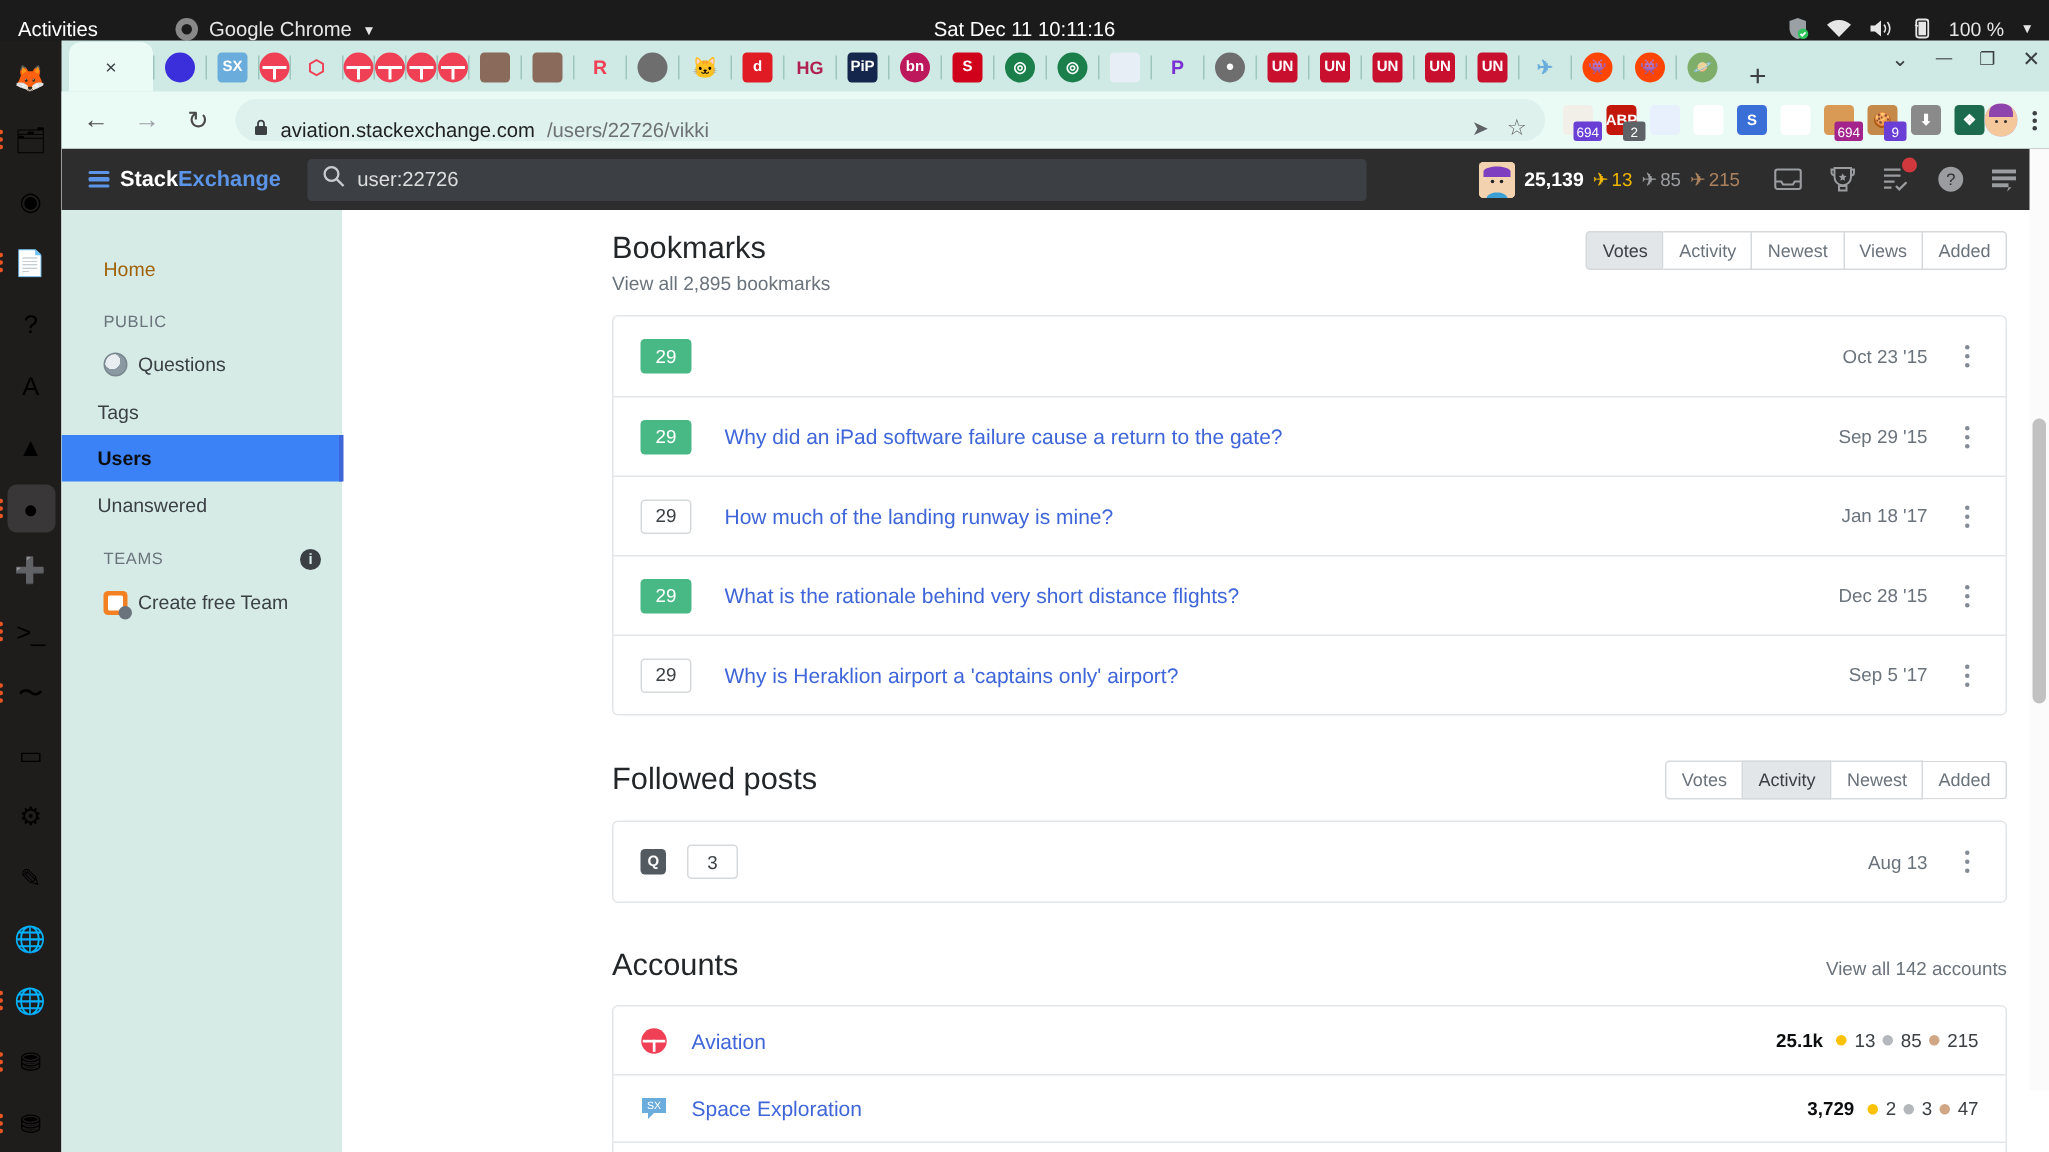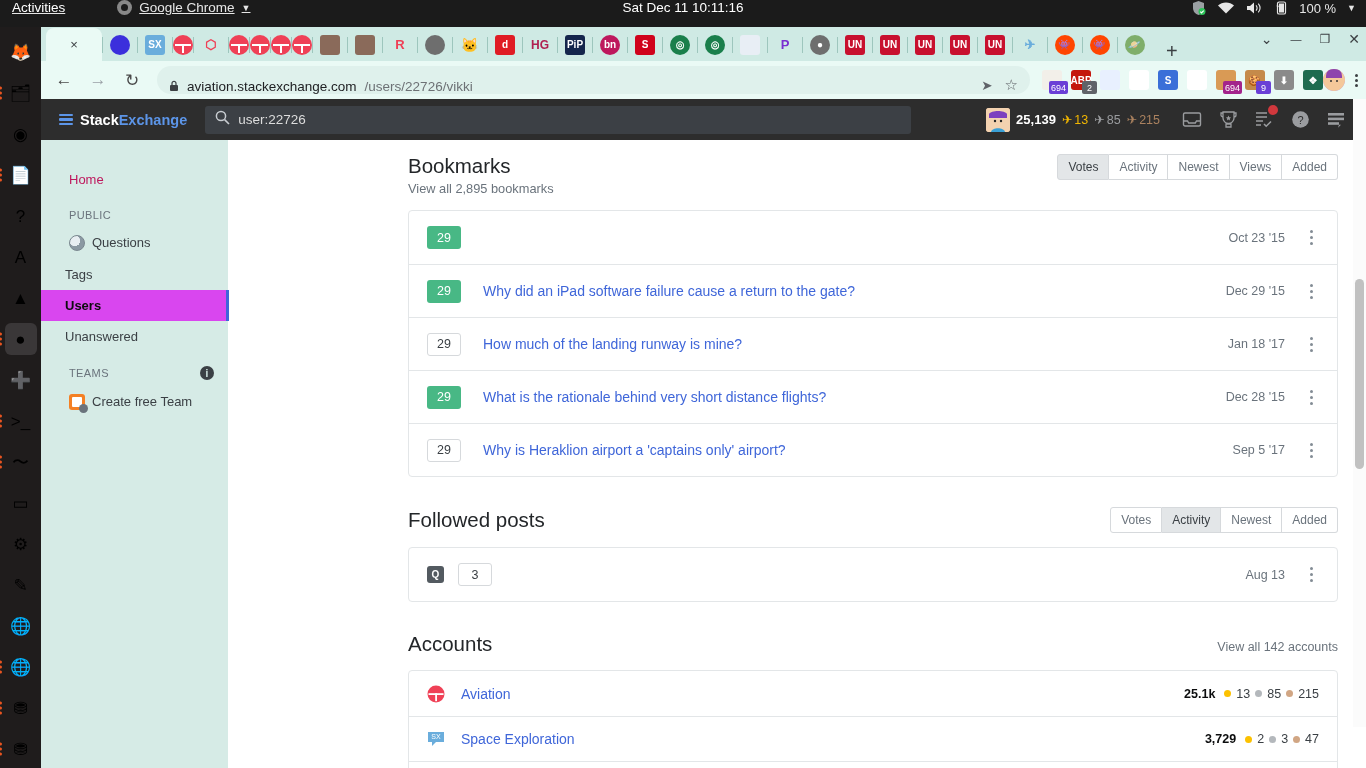--- a/index.html
+++ b/index.html
@@ -8,23 +8,22 @@
     overflow: hidden;
     font-family: "Liberation Sans", sans-serif;
     background: #1d1d1d;
   }
   .screen { position: relative; width: 1366px; height: 768px; }
 
   
   .topbar {
     position: absolute; top: 0; left: 0; width: 1366px; height: 27px;
     background: #1b1b1b; color: #e6e6e6;
-    display: flex; align-items: flex-start;
+    display: flex; align-items: flex-end;
     font-size: 13.5px;
-    text-decoration: underline;
   }
   .topbar .activities { margin-left: 12px; font-size: 13.5px; color:#ffffff; }
   .topbar .appmenu { display: flex; align-items: center; gap: 7px; margin-left: 52px; }
   .chrome-mini {
     width: 15px; height: 15px; border-radius: 50%;
     background: #888; position: relative;
     display:inline-block;
   }
   .chrome-mini::after{
     content:""; position:absolute; left:4px; top:4px; width:7px;height:7px;
@@ -141,25 +140,25 @@
   .bdg { display: inline-flex; align-items: center; gap: 2px; font-size: 12.5px; }
   .bdg.gold { color: #f1b600; } .bdg.silver { color: #9a9c9f; } .bdg.bronze { color: #ab825f; }
   .hicon { width: 36px; height: 41px; display: flex; align-items: center; justify-content: center;
            position: relative; }
 
   .body-wrap { display: flex; height: 628px; }
   .sidebar {
     width: 187px; background: #d6ebe6; padding-top: 24px; flex: none;
     font-size: 13px; color: #3b4045;
   }
-  .sb-link { padding: 8px 0 8px 28px; color: #be185d; }
+  .sb-link { padding: 8px 0 8px 28px; color: #a16207; }
   .sb-head { padding: 14px 0 6px 28px; font-size: 11px; color: #6a737c; letter-spacing: .4px; }
   .sb-sub { padding: 8px 0 8px 24px; color: #3b4045; display:flex; align-items:flex-start; gap:7px;}
   .sb-sub.icon { padding-left: 28px; }
-  .sb-sub.sel { background: #d946ef; font-weight: bold; color: #0c0d0e; position: relative; }
+  .sb-sub.sel { background: #3b82f6; font-weight: bold; color: #0c0d0e; position: relative; }
   .sb-sub.sel::after { content:""; position:absolute; right:-1px; top:0; bottom:0; width:3px; background:#3f66d9;}
   .globe { width: 16px; height: 16px; border-radius: 50%;
            background: radial-gradient(circle at 35% 35%, #e8eef2 0 40%, #8b99a3 41% 100%);
            border: 1px solid #7a878f; flex:none;}
   .teams-row { display:flex; align-items:center; padding: 14px 14px 6px 28px; }
   .teams-row .info { margin-left: auto; width:14px;height:14px;border-radius:50%;background:#3b4045;
       color:#d6ebe6; font-size:10px; font-weight:bold; display:flex;align-items:center;justify-content:center;}
   .team-ico { width:16px;height:16px;background:#f48024;border-radius:3px; position:relative; flex:none;}
   .team-ico::after{content:"";position:absolute;left:3px;top:3px;width:10px;height:10px;
       background:#fff;border-radius:1px;}
@@ -627,21 +626,21 @@
                 <span class="q-date">Oct 23 '15</span>
                 <span class="dots-v">
                   <i></i>
                   <i></i>
                   <i></i>
                 </span>
               </div>
               <div class="row">
                 <span class="vote acc">29</span>
                 <span class="q-title">Why did an iPad software failure cause a return to the gate?</span>
-                <span class="q-date">Dec 29 '15</span>
+                <span class="q-date">Sep 29 '15</span>
                 <span class="dots-v">
                   <i></i>
                   <i></i>
                   <i></i>
                 </span>
               </div>
               <div class="row">
                 <span class="vote plain">29</span>
                 <span class="q-title">How much of the landing runway is mine?</span>
                 <span class="q-date">Jan 18 '17</span>

